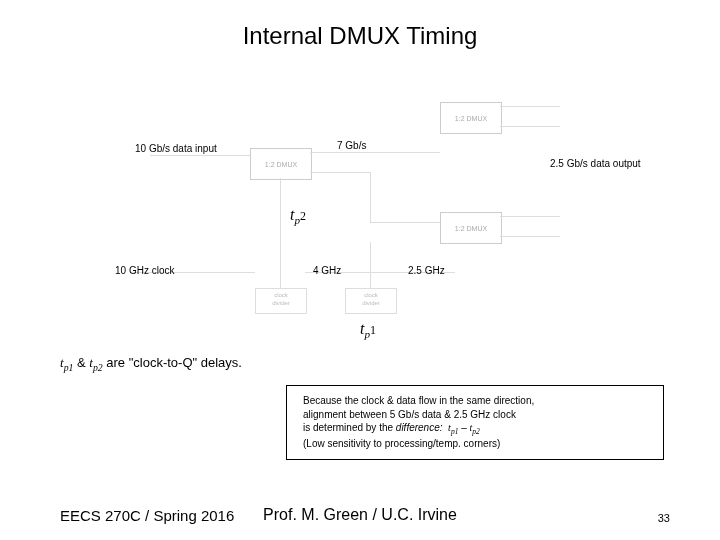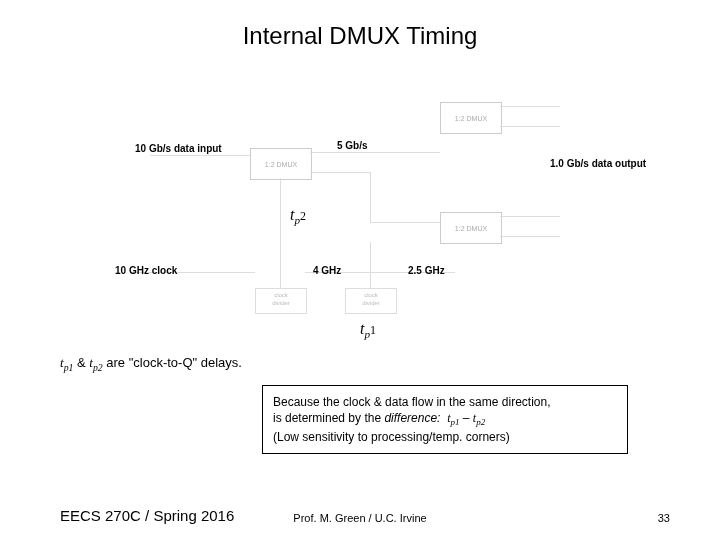--- a/index.html
+++ b/index.html
@@ -23,21 +23,21 @@
     top: 22px;
     left: 0;
     width: 720px;
     text-align: center;
     font-size: 24px;
     font-weight: 400;
   }
   .label {
     position: absolute;
     font-size: 10px;
-    font-weight: 700;
+    font-weight: 400;
   }
   .tvar {
     position: absolute;
     font-size: 16px;
     font-style: italic;
     font-family: "Times New Roman", serif;
   }
   .tvar sub {
     font-size: 0.7em;
     font-style: italic;
@@ -49,42 +49,43 @@
   .note .f {
     font-family: "Times New Roman", serif;
     font-style: italic;
   }
   .note .f sub {
     font-size: 0.75em;
   }
   .box {
     position: absolute;
     border: 1px solid #000;
-    padding: 8px 10px;
-    font-size: 12px;
+    padding: 8px 16px;
+    font-size: 10px;
     line-height: 1.35;
+    margin-left: 24px;
   }
   .box .f {
     font-family: "Times New Roman", serif;
     font-style: italic;
   }
   .box .f sub { font-size: 0.75em; }
   .footer-left {
     position: absolute;
     bottom: 16px;
     left: 60px;
     font-size: 15px;
   }
   .footer-center {
     position: absolute;
     bottom: 16px;
     left: 0;
     width: 720px;
     text-align: center;
-    font-size: 11px;
+    font-size: 16px;
   }
   .footer-right {
     position: absolute;
     bottom: 16px;
     right: 50px;
     font-size: 11px;
     text-align: center;
   }
 
   
@@ -145,37 +146,38 @@
   <div class="wire-h" style="left:500px; top:126px; width:60px;"></div>
   <div class="wire-h" style="left:500px; top:216px; width:60px;"></div>
   <div class="wire-h" style="left:500px; top:236px; width:60px;"></div>
   <div class="wire-h" style="left:130px; top:272px; width:125px;"></div>
   <div class="wire-h" style="left:305px; top:272px; width:140px;"></div>
   <div class="wire-v" style="left:280px; top:178px; height:110px;"></div>
   <div class="wire-v" style="left:370px; top:242px; height:46px;"></div>
   <div class="wire-h" style="left:395px; top:272px; width:60px;"></div>
 
   <div class="label" style="left:135px; top:143px;">10 Gb/s data input</div>
-  <div class="label" style="left:337px; top:140px;">5 Gb/s</div>
-  <div class="label" style="left:550px; top:158px;">1.0 Gb/s data output</div>
+  <div class="label" style="left:337px; top:140px;">7 Gb/s</div>
+  <div class="label" style="left:550px; top:158px;">2.5 Gb/s data output</div>
 
   <div class="label" style="left:115px; top:265px;">10 GHz clock</div>
   <div class="label" style="left:313px; top:265px;">4 GHz</div>
   <div class="label" style="left:408px; top:265px;">2.5 GHz</div>
 
   <div class="tvar" style="left:290px; top:206px;">t<sub>p</sub><span style="font-style:normal;font-size:0.75em;">2</span></div>
 
   <div class="tvar" style="left:360px; top:320px;">t<sub>p</sub><span style="font-style:normal;font-size:0.75em;">1</span></div>
 
   <div class="note" style="left:60px; top:355px;">
     <span class="f">t<sub>p1</sub></span><span> &amp; </span><span class="f">t<sub>p2</sub></span><span> are "clock-to-Q" delays.</span>
   </div>
 
   <div class="box" style="left:262px; top:385px; width:344px;">
     <div>Because the clock &amp; data flow in the same direction,</div>
+    <div>alignment between 5 Gb/s data &amp; 2.5 GHz clock</div>
     <div>
       <span>is determined by the </span><i>difference:</i>&nbsp;&nbsp;<span class="f">t<sub>p1</sub></span> – <span class="f">t<sub>p2</sub></span>
     </div>
     <div>(Low sensitivity to processing/temp. corners)</div>
   </div>
 
   <div class="footer-left">EECS 270C / Spring 2016</div>
   <div class="footer-center">Prof. M. Green / U.C. Irvine</div>
   <div class="footer-right">33</div>
 

